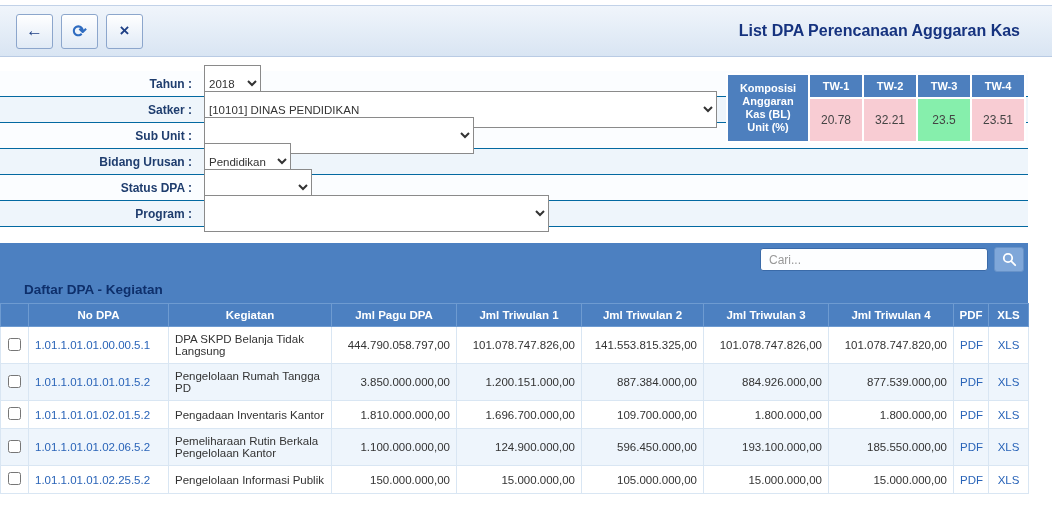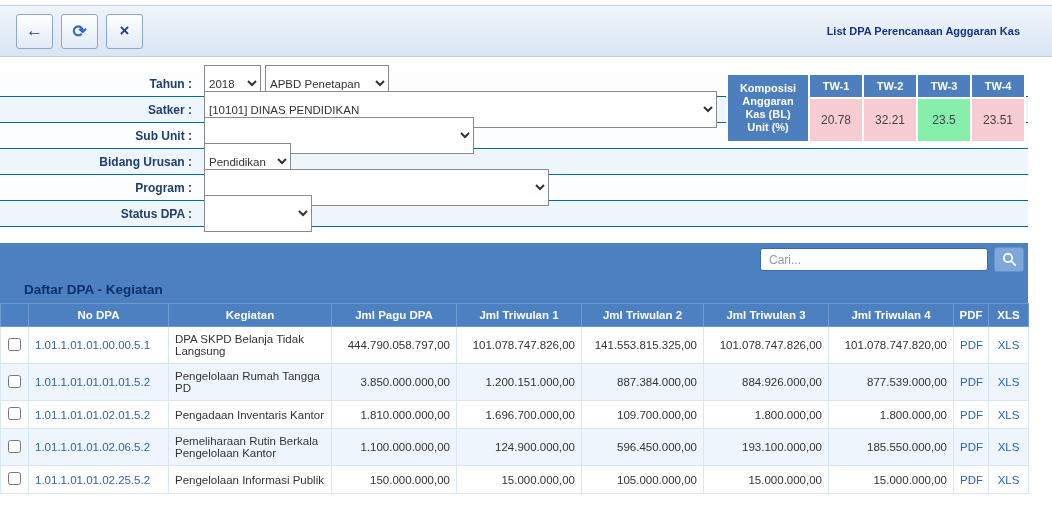--- a/index.html
+++ b/index.html
@@ -10,21 +10,21 @@
   .toolbar { margin-top:5px; height:52px;
     background:linear-gradient(#f0f5fb,#d9e5f3);
     border-top:1px solid #c2d2e8; border-bottom:1px solid #b9cbe4;
     display:flex; align-items:center; padding-left:16px; gap:8px; position:relative; }
   .tool-btn { width:37px; height:35px; border:1px solid #8ca6cc; border-radius:3px;
     background:linear-gradient(#ffffff,#e0eaf6); color:#1d3f85;
     font-size:17px; font-weight:bold; cursor:pointer;
     display:flex; align-items:center; justify-content:center; }
   .tool-btn.refresh { color:#2f6cc0; }
   .toolbar-title { position:absolute; right:32px; top:50%; transform:translateY(-50%);
-    color:#16337f; font-weight:bold; font-size:11px; }
+    color:#16337f; font-weight:bold; font-size:16px; }
 
   
   .filter-section { position:relative; margin-top:14px; width:1028px; }
   .filter-rows { width:1028px; }
   .filter-row { display:flex; align-items:center; height:26px; border-bottom:1px solid #0369a1; }
   .filter-row:nth-child(odd)  { background:#fbfdff; }
   .filter-row:nth-child(even) { background:#eef5fb; }
   .filter-label { width:200px; text-align:right; padding-right:8px;
     font-weight:bold; color:#1f3d6e; font-size:12px; }
   select { font-family:inherit; font-size:11.5px; height:37px;
@@ -82,51 +82,48 @@
   <div class="toolbar-title">List DPA Perencanaan Agggaran Kas</div>
 </div>
 
 <div class="filter-section">
   <div class="filter-rows">
     <div class="filter-row">
       <div class="filter-label">Tahun :</div>
       <select class="w-tahun">
         <option>2018</option>
       </select>
-      <select class="w-apbd">
-        <option>APBD Penetapan</option>
-      </select>
     </div>
     <div class="filter-row">
       <div class="filter-label">Satker :</div>
       <select class="w-satker">
         <option>[10101] DINAS PENDIDIKAN</option>
       </select>
     </div>
     <div class="filter-row">
       <div class="filter-label">Sub Unit :</div>
       <select class="w-subunit">
         <option></option>
       </select>
     </div>
     <div class="filter-row">
       <div class="filter-label">Bidang Urusan :</div>
       <select class="w-bidang">
         <option>Pendidikan</option>
       </select>
     </div>
     <div class="filter-row">
+      <div class="filter-label">Status DPA :</div>
+      <select class="w-status">
+        <option></option>
+      </select>
+    </div>
+    <div class="filter-row">
       <div class="filter-label">Program :</div>
       <select class="w-program">
-        <option></option>
-      </select>
-    </div>
-    <div class="filter-row">
-      <div class="filter-label">Status DPA :</div>
-      <select class="w-status">
         <option></option>
       </select>
     </div>
   </div>
 
   <table class="komposisi">
     <tbody>
       <tr>
         <td class="k-title" rowspan="2">Komposisi Anggaran Kas (BL) Unit (%)</td>
         <th class="k-head">TW-1</th>

